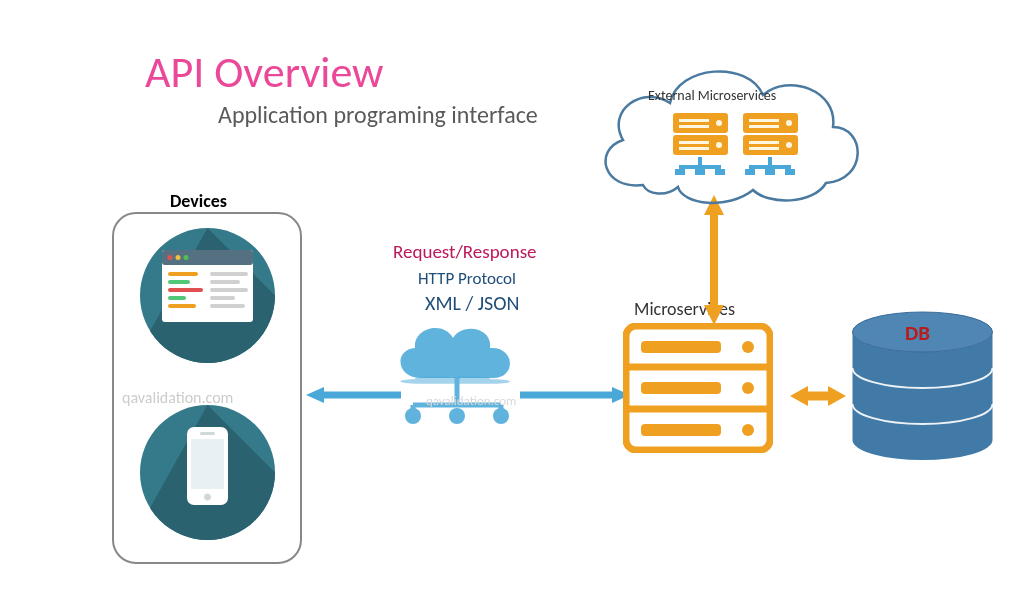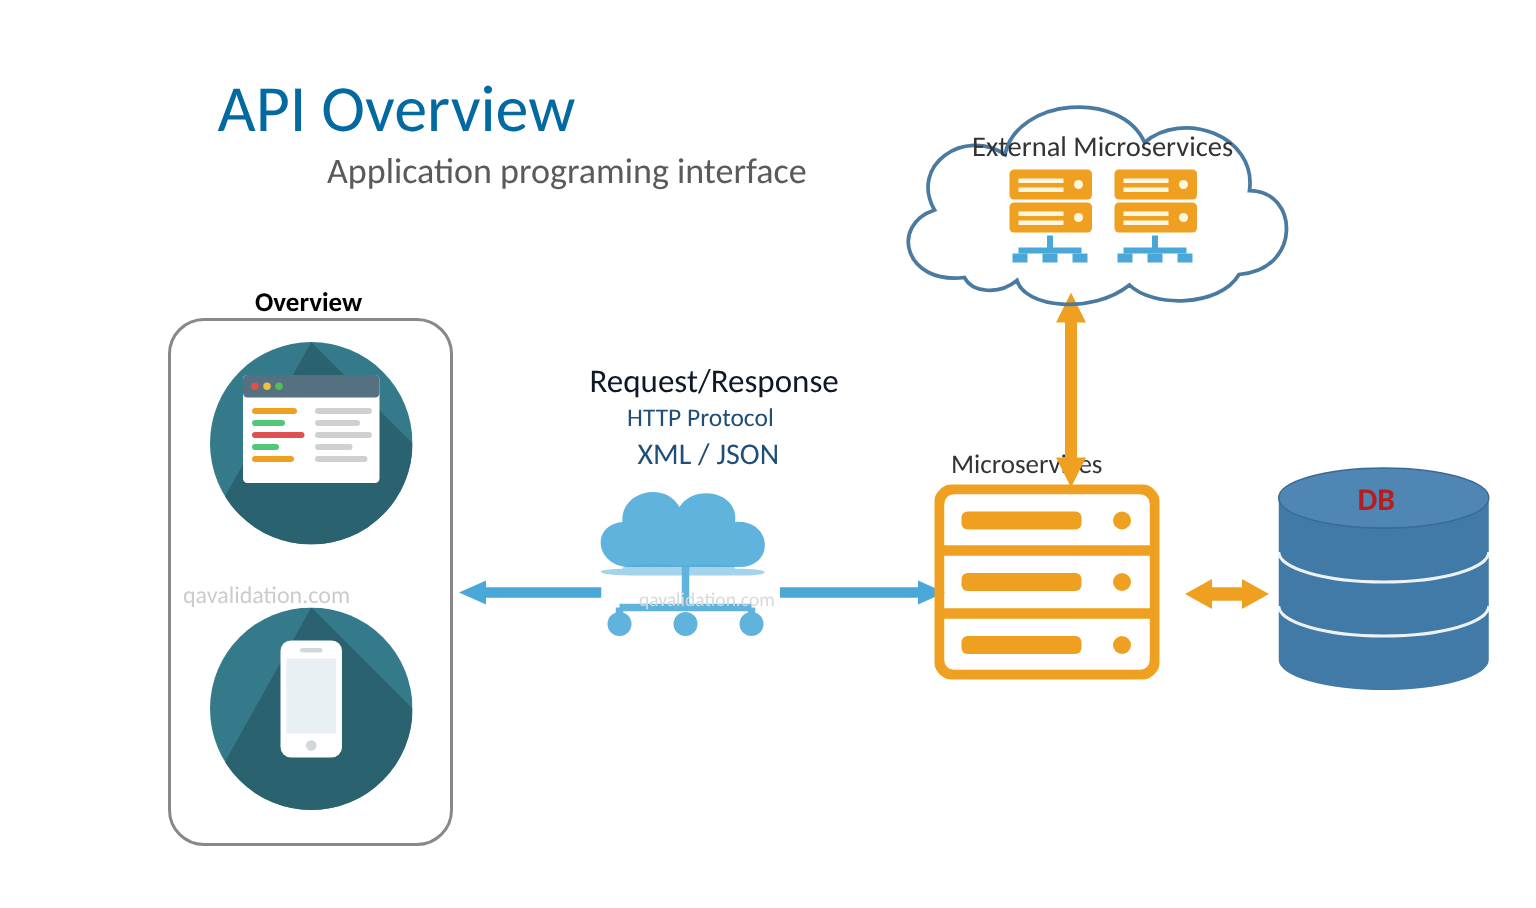--- a/index.html
+++ b/index.html
@@ -9,21 +9,21 @@
     background: #ffffff;
     font-family: Calibri, Arial, sans-serif;
     position: relative;
     overflow: hidden;
   }
   .title {
     position: absolute;
     top: 45px;
     left: 145px;
     font-size: 44px;
-    color: #0369a1;
+    color: #ec4899;
     font-weight: 400;
   }
   .subtitle {
     position: absolute;
     top: 100px;
     left: 218px;
     font-size: 24px;
     color: #5a5a5a;
   }
   .devices-label {
@@ -68,22 +68,22 @@
     position: absolute;
     top: 393px;
     left: 426px;
     font-size: 13px;
     color: #d8d8d8;
   }
   .req-resp {
     position: absolute;
     top: 240px;
     left: 393px;
-    font-size: 22px;
-    color: #0f172a;
+    font-size: 19px;
+    color: #be185d;
     font-weight: 500;
   }
   .http-proto {
     position: absolute;
     top: 268px;
     left: 418px;
     font-size: 17px;
     color: #1f4e79;
     text-align: center;
   }
@@ -134,21 +134,21 @@
     position: absolute;
     top: 55px;
     left: 588px;
     width: 280px;
     height: 155px;
   }
   .ext-label {
     position: absolute;
     top: 87px;
     left: 648px;
-    font-size: 19px;
+    font-size: 14px;
     color: #333;
   }
   .db-arrow {
     position: absolute;
     top: 383px;
     left: 790px;
   }
   .db-cyl {
     position: absolute;
     top: 310px;
@@ -164,21 +164,21 @@
     font-weight: 700;
     color: #b91c1c;
   }
 </style>
 </head>
 <body>
 
 <div class="title">API Overview</div>
 <div class="subtitle">Application programing interface</div>
 
-<div class="devices-label">Overview</div>
+<div class="devices-label">Devices</div>
 <div class="devices-box"></div>
 
 <div class="browser-circle">
 <svg viewBox="0 0 135 135" width="135" height="135">
   <defs>
     <clipPath id="c1">
           <circle cx="67.5" cy="67.5" r="67.5"></circle>
         </clipPath>
   </defs>
   <circle cx="67.5" cy="67.5" r="67.5" fill="#357a8a"></circle>

